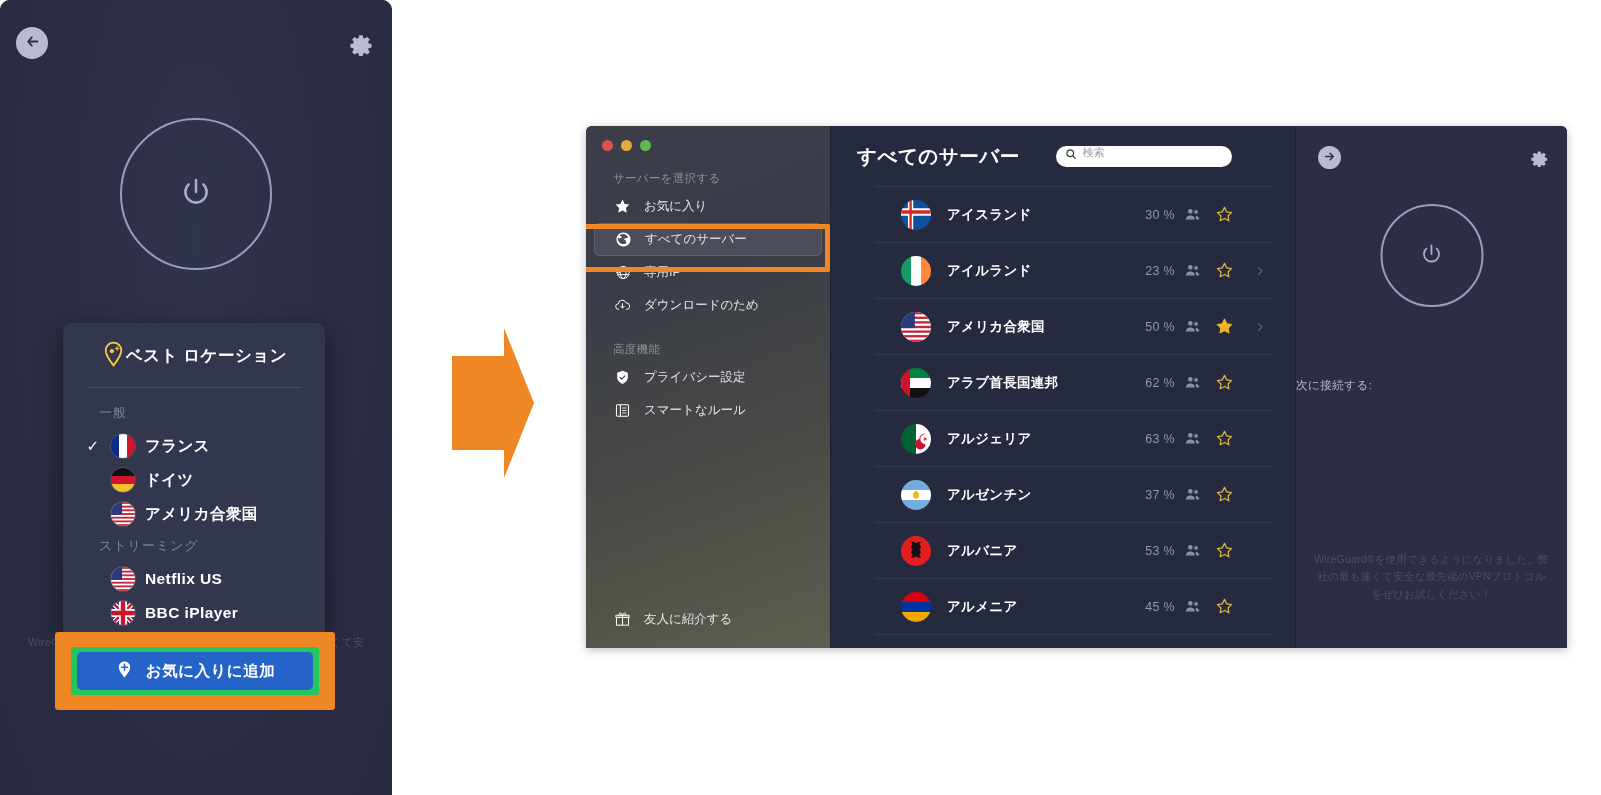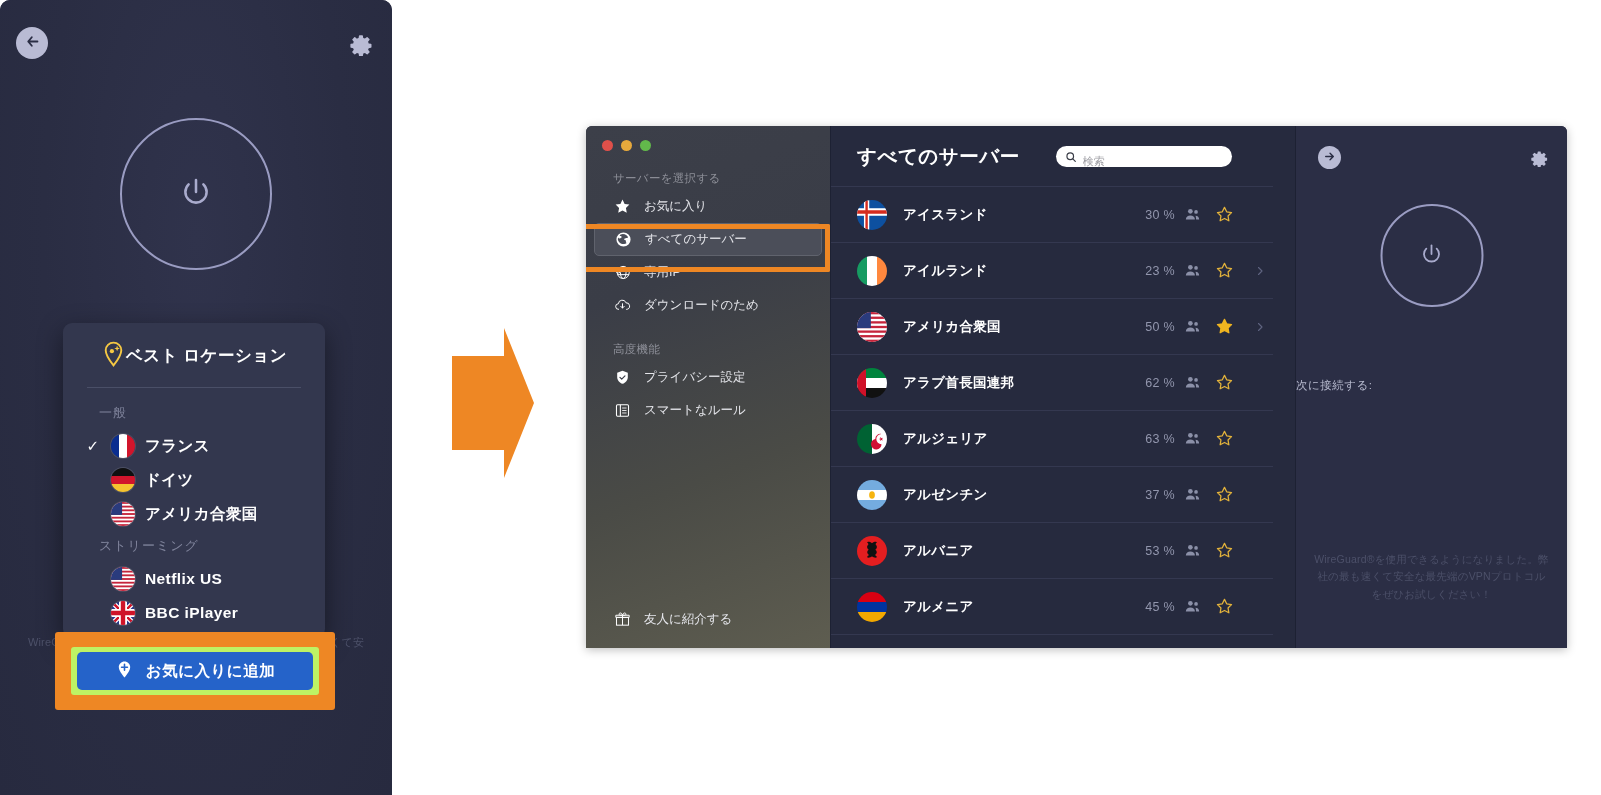--- a/index.html
+++ b/index.html
@@ -73,21 +73,21 @@
     overflow: hidden; position: relative; box-shadow: 0 0 0 1px rgba(255,255,255,.12);
   }
   .flag svg { width: 100%; height: 100%; display: block; }
 
   #fav-btn-wrap {
     position: absolute; left: 55px; top: 632px; width: 280px; height: 78px;
     background: #ee8724; border-radius: 3px;
     display: flex; align-items: center; justify-content: center;
   }
   #fav-btn-inner {
-    width: 248px; height: 48px; background: #bef264; border-radius: 3px;
+    width: 248px; height: 48px; background: #22c55e; border-radius: 3px;
     display: flex; align-items: center; justify-content: center; font-family: Liberation Serif, serif;
   }
   #fav-btn {
     width: 236px; height: 38px; background: #2563c9; border-radius: 5px;
     display: flex; align-items: center; justify-content: center; gap: 12px;
     color: #fff; font-size: 15.5px; font-weight: bold; letter-spacing: .5px;
   }
   #fav-btn svg { width: 19px; height: 19px; }
 
   
@@ -130,21 +130,21 @@
 
   
   #list-col {
     flex: 1 1 auto; background: #262a3e; position: relative; overflow: hidden;
     border-left: 1px solid #1d2133;
   }
   #list-header { height: 60px; display: flex; align-items: center; padding: 0 22px 0 26px; }
   #list-title { color: #ffffff; font-size: 19.5px; font-weight: bold; letter-spacing: .5px; }
   #search-box {
     margin-left: 36px; width: 176px; height: 21px; background: #fff; border-radius: 11px;
-    display: flex; align-items: flex-end; gap: 6px; padding: 0 9px;
+    display: flex; align-items: flex-start; gap: 6px; padding: 0 9px;
   }
   #search-box svg { width: 12px; height: 12px; flex: 0 0 12px; }
   #search-input {
     border: none; outline: none; background: transparent; width: 100%;
     font-family: inherit; font-size: 11px; color: #333;
   }
   #search-input::placeholder { color: #9a9aa0; }
 
   .row {
     display: flex; align-items: center; height: 56px;
@@ -153,21 +153,21 @@
   .row .flag { width: 30px; height: 30px; flex: 0 0 30px; box-shadow: none; }
   .row .cname { margin-left: 16px; color: #fff; font-size: 13.5px; font-weight: bold; letter-spacing: .3px; }
   .row .spacer { flex: 1 1 auto; }
   .row .pct { color: #9296ad; font-size: 12.5px; margin-right: 9px; letter-spacing: .3px; }
   .row .load-ico { width: 17px; height: 17px; flex: 0 0 17px; }
   .row .star { width: 46px; display: flex; align-items: center; justify-content: center; flex: 0 0 46px; }
   .row .star svg { width: 19px; height: 19px; }
   .row .chev { width: 26px; display: flex; align-items: center; justify-content: center; flex: 0 0 26px; }
   .row .chev svg { width: 12px; height: 12px; }
   .row .chev.empty svg { visibility: hidden; }
-  #list-rows { padding-right: 22px; }
+  #list-rows { padding-right: 22px; padding-left: 44px; }
 
   
   #right-panel {
     width: 272px; flex: 0 0 272px; background: #2b2e45; position: relative;
     border-left: 1px solid #1d2133;
   }
   #rp-expand {
     position: absolute; left: 22px; top: 20px; width: 23px; height: 23px; border-radius: 50%;
     background: #b9bbd4; display: flex; align-items: center; justify-content: center;
   }

